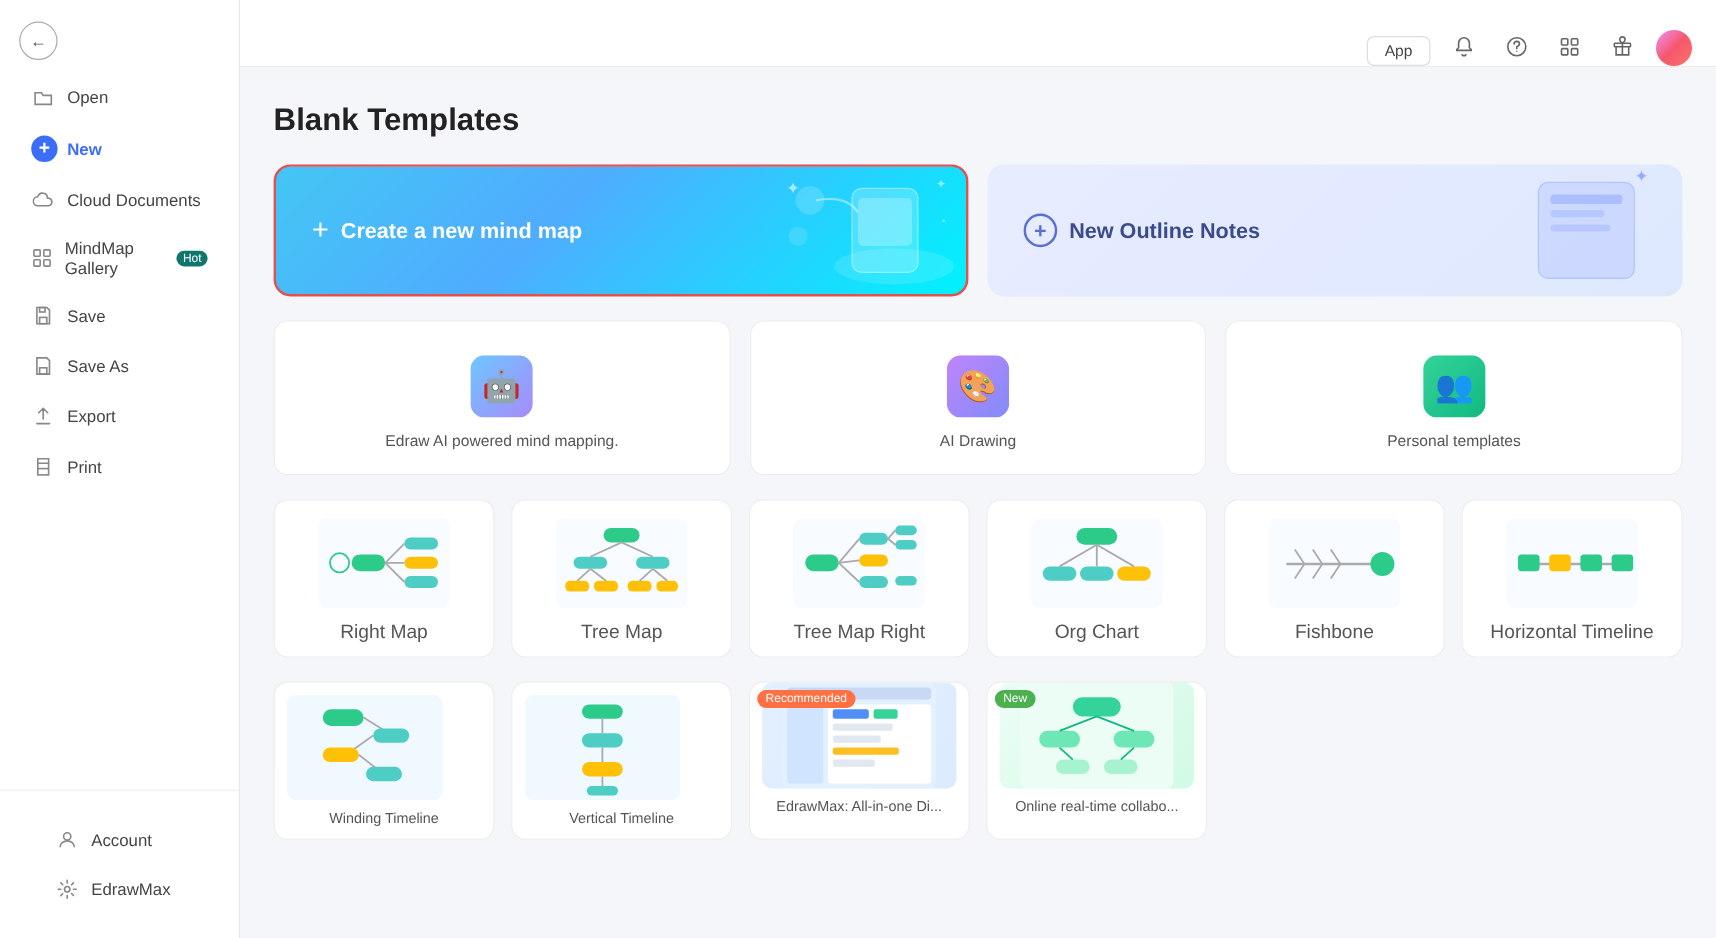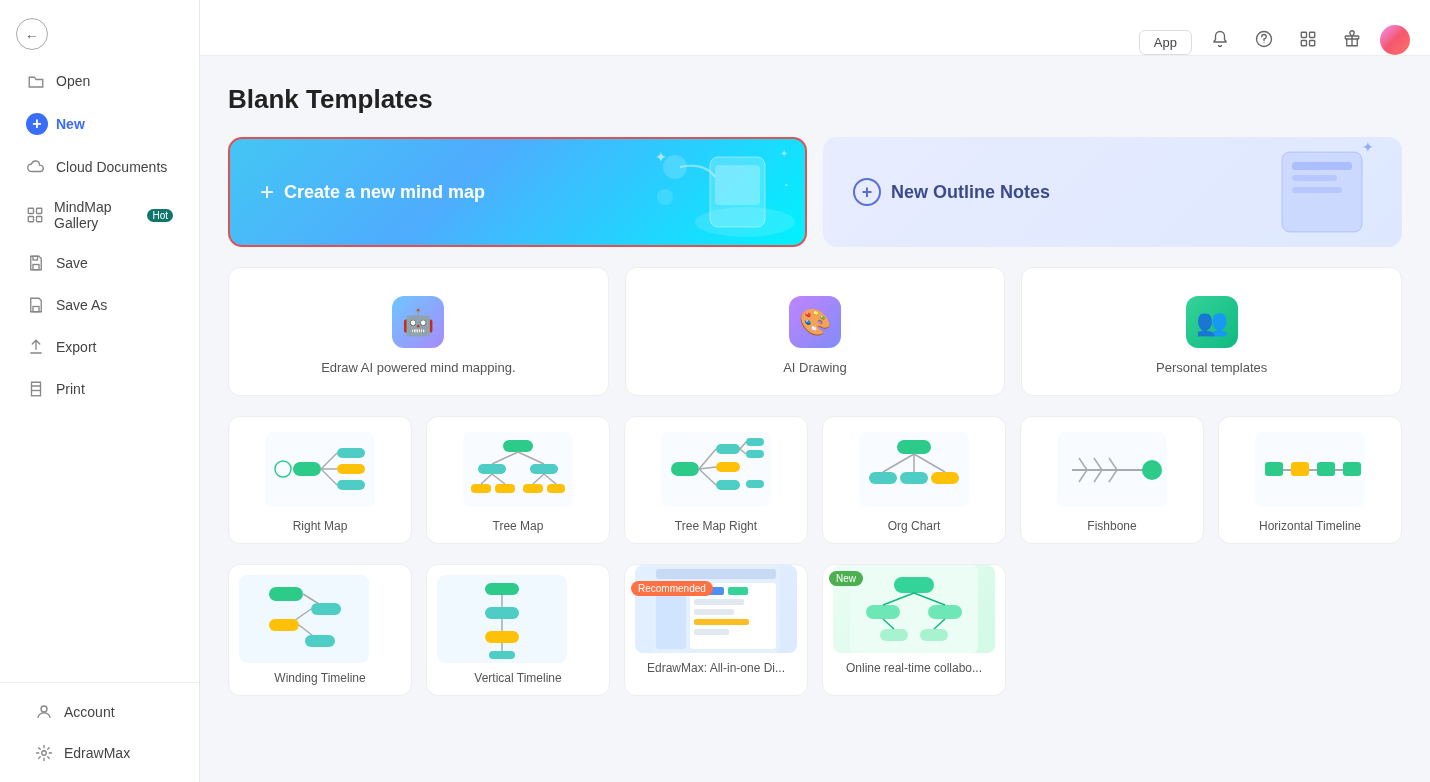--- a/index.html
+++ b/index.html
@@ -25,21 +25,21 @@
     .sidebar-new {
       display: flex; align-items: center; gap: 8px; padding: 10px 18px; cursor: pointer;
       color: #3b6ef8; font-size: 14px; font-weight: 600; margin: 1px 8px; border-radius: 6px;
     }
     .new-plus {
       width: 22px; height: 22px; background: #3b6ef8; border-radius: 50%; color: #fff;
       display: flex; align-items: center; justify-content: center; font-size: 16px; line-height: 1;
     }
     .sidebar-spacer { flex: 1; }
     .sidebar-bottom {
-      padding: 8px; border-top: 1px solid #eee;
+      padding: 20px; border-top: 1px solid #eee;
     }
     .hot-badge {
       background: #0f766e; color: #fff; font-size: 10px; padding: 1px 5px; border-radius: 8px; margin-left: 4px;
     }
 
     
     .main {
       flex: 1; display: flex; flex-direction: column; overflow: hidden;
     }
     
@@ -124,39 +124,39 @@
     .template-card {
       background: #fff; border-radius: 12px; padding: 12px 10px 10px;
       display: flex; flex-direction: column; align-items: center; gap: 10px;
       cursor: pointer; border: 1px solid #eee; transition: box-shadow 0.2s;
     }
     .template-preview {
       width: 100%; height: 80px; display: flex; align-items: center; justify-content: center;
       border-radius: 8px; overflow: hidden;
     }
     .template-label {
-      font-size: 12px; color: #555; text-align: center;
+      font-size: 16px; color: #555; text-align: center;
     }
 
     
     .bottom-grid {
       display: grid; grid-template-columns: repeat(6, 1fr); gap: 14px;
     }
     .bottom-card {
       background: #fff; border-radius: 12px; padding: 10px 10px 10px;
       display: flex; flex-direction: column; align-items: center; gap: 8px;
       cursor: pointer; border: 1px solid #eee; transition: box-shadow 0.2s; position: relative;
     }
     .bottom-preview {
       width: 100%; height: 88px; border-radius: 8px; overflow: hidden;
     }
     .bottom-label { font-size: 12px; color: #555; text-align: center; }
 
     .badge-recommended {
-      position: absolute; top: 16px; left: 6px; background: #ff7043; color: #fff;
+      position: absolute; top: 6px; left: 6px; background: #ff7043; color: #fff;
       font-size: 10px; padding: 2px 7px; border-radius: 10px; z-index: 2;
     }
     .badge-new {
       position: absolute; top: 6px; left: 6px; background: #4caf50; color: #fff;
       font-size: 10px; padding: 2px 7px; border-radius: 10px; z-index: 2;
     }
 
     
     .deco-3d { opacity: 0.85; }
   </style>

